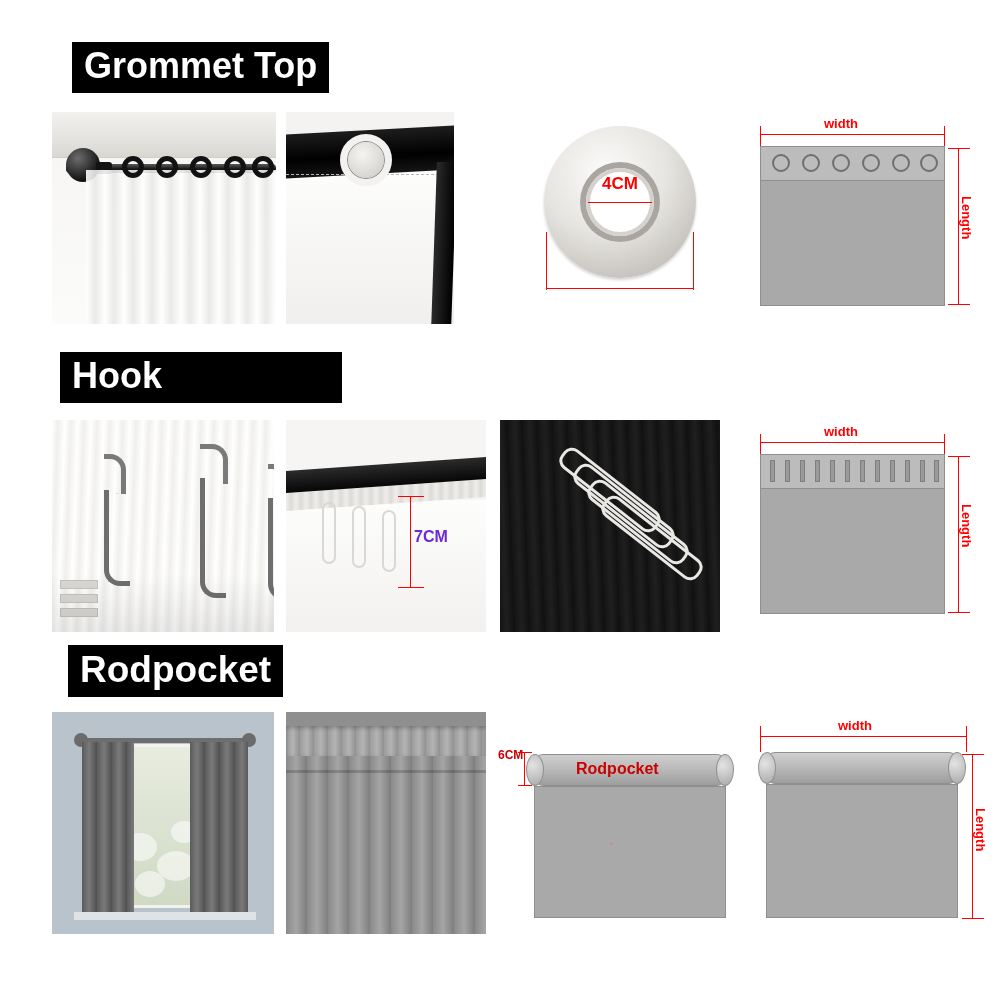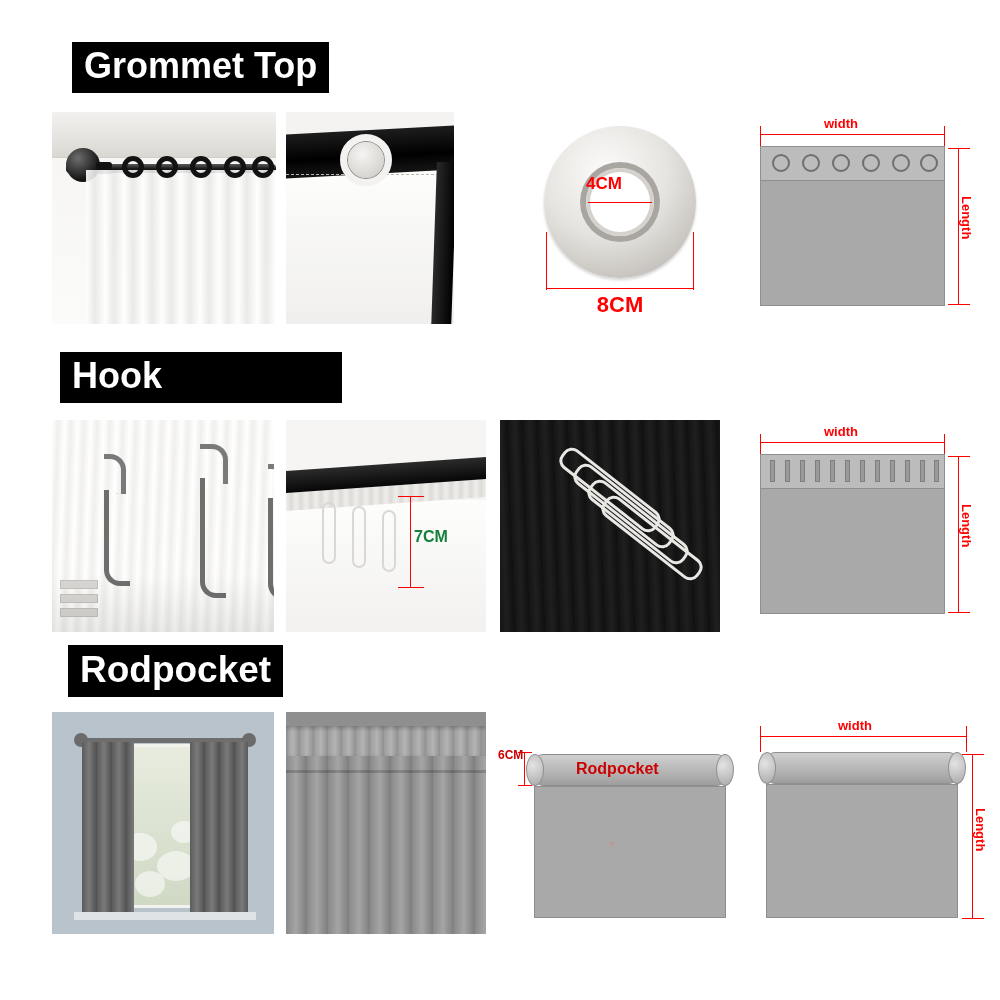--- a/index.html
+++ b/index.html
@@ -114,20 +114,21 @@
     box-shadow:0 2px 3px rgba(0,0,0,.18);
   }
   #g-photo3 .ring-inner {
     position:absolute; left:86px; top:56px; width:68px; height:68px;
     border-radius:50%;
     background:#ffffff;
     box-shadow:0 0 0 4px #d5d2cd inset, 0 0 0 6px #a9a6a1;
   }
   #g-photo3 .dim4 {
     position:absolute; left:86px; top:80px; width:68px;
+    text-align:center;
   }
   #g-photo3 .dim4 .lbl { font-size:17px; color:#ff0000; font-weight:bold; }
   #g-photo3 .hline4 {
     position:absolute; left:88px; top:90px; width:64px; height:1px;
     background:#ff0000;
   }
   #g-photo3 .hline8 {
     position:absolute; left:46px; top:176px; width:148px; height:1px;
     background:#ff0000;
   }
@@ -212,21 +213,21 @@
     background:linear-gradient(to bottom,#fdfdfc,#f2f1ef);
   }
   #h-photo2 .pin {
     position:absolute; width:14px; height:62px;
     border:2px solid #d9d8d4; border-radius:7px; background:transparent;
   }
   #h-photo2 .dimv { position:absolute; left:124px; top:76px; width:1px; height:92px; background:#ff0000; }
   #h-photo2 .dimv-t { position:absolute; left:112px; top:76px; width:26px; height:1px; background:#ff0000; }
   #h-photo2 .dimv-b { position:absolute; left:112px; top:167px; width:26px; height:1px; background:#ff0000; }
   #h-photo2 .lbl7 {
-    position:absolute; left:128px; top:108px; font-size:16px; font-weight:bold; color:#15803d;
+    position:absolute; left:128px; top:108px; font-size:16px; font-weight:bold; color:#6d28d9;
   }
 
   #h-photo3 { left:500px; top:420px; width:220px; height:212px;
     background:
       repeating-linear-gradient(88deg,#141414 0px,#1f1f1f 7px,#101010 15px);
   }
   #h-photo3 .pinhook {
     position:absolute; border:3px solid #e9e8e4; border-radius:10px;
     background:transparent;
   }
@@ -336,21 +337,20 @@
 <div class="panel" id="g-photo3">
   <div class="ring-outer"></div>
   <div class="ring-inner"></div>
   <div class="hline4"></div>
   <div class="dim4" style="top:62px">
     <span class="lbl">4CM</span>
   </div>
   <div class="vtick-l"></div>
   <div class="vtick-r"></div>
   <div class="hline8"></div>
-  <div class="lbl8">8CM</div>
 </div>
 
 <div class="dia" id="g-dia">
 
   <div class="red" style="left:8px;  top:14px; width:1px; height:22px;"></div>
   <div class="red" style="left:192px;top:14px; width:1px; height:22px;"></div>
   <div class="red" style="left:8px;  top:22px; width:185px; height:1px;"></div>
   <div class="dimlabel" style="left:72px; top:4px;">width</div>
 
   <div class="header" style="left:8px; top:34px; width:185px; height:34px;"></div>

